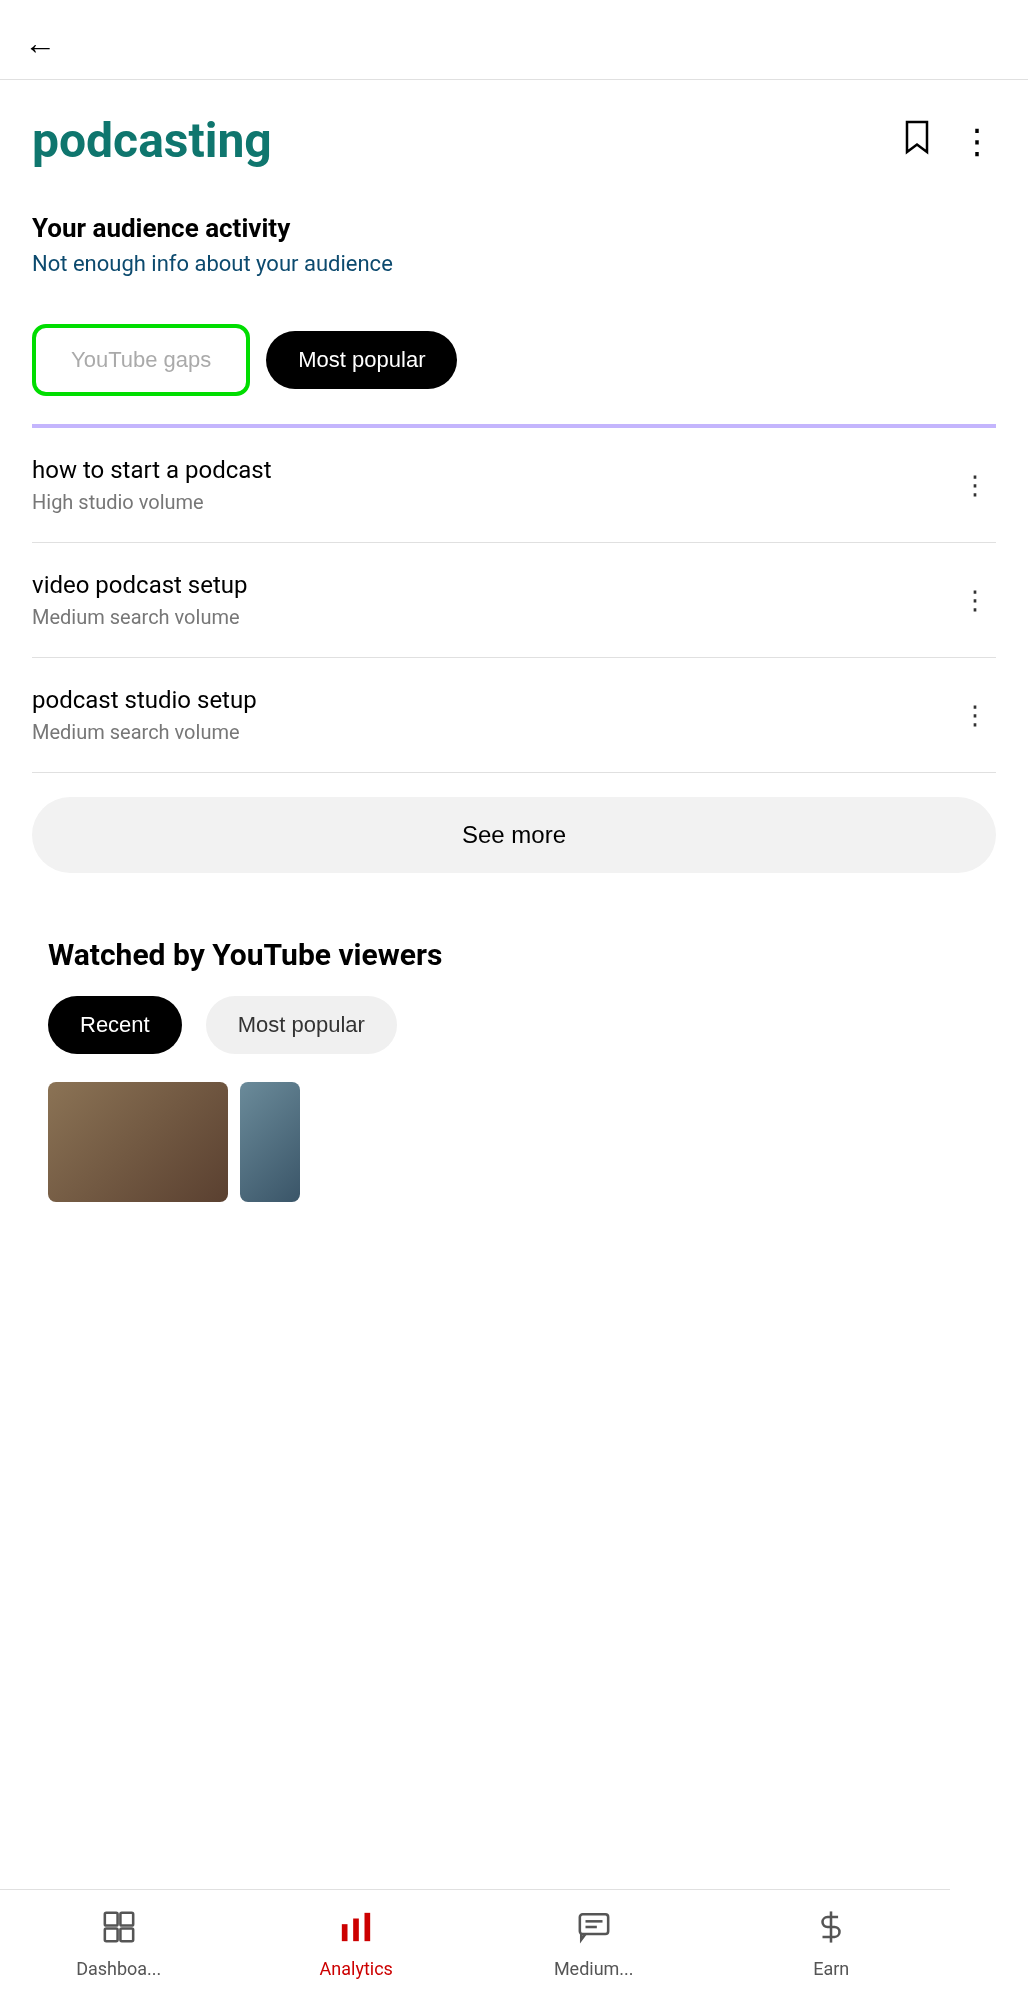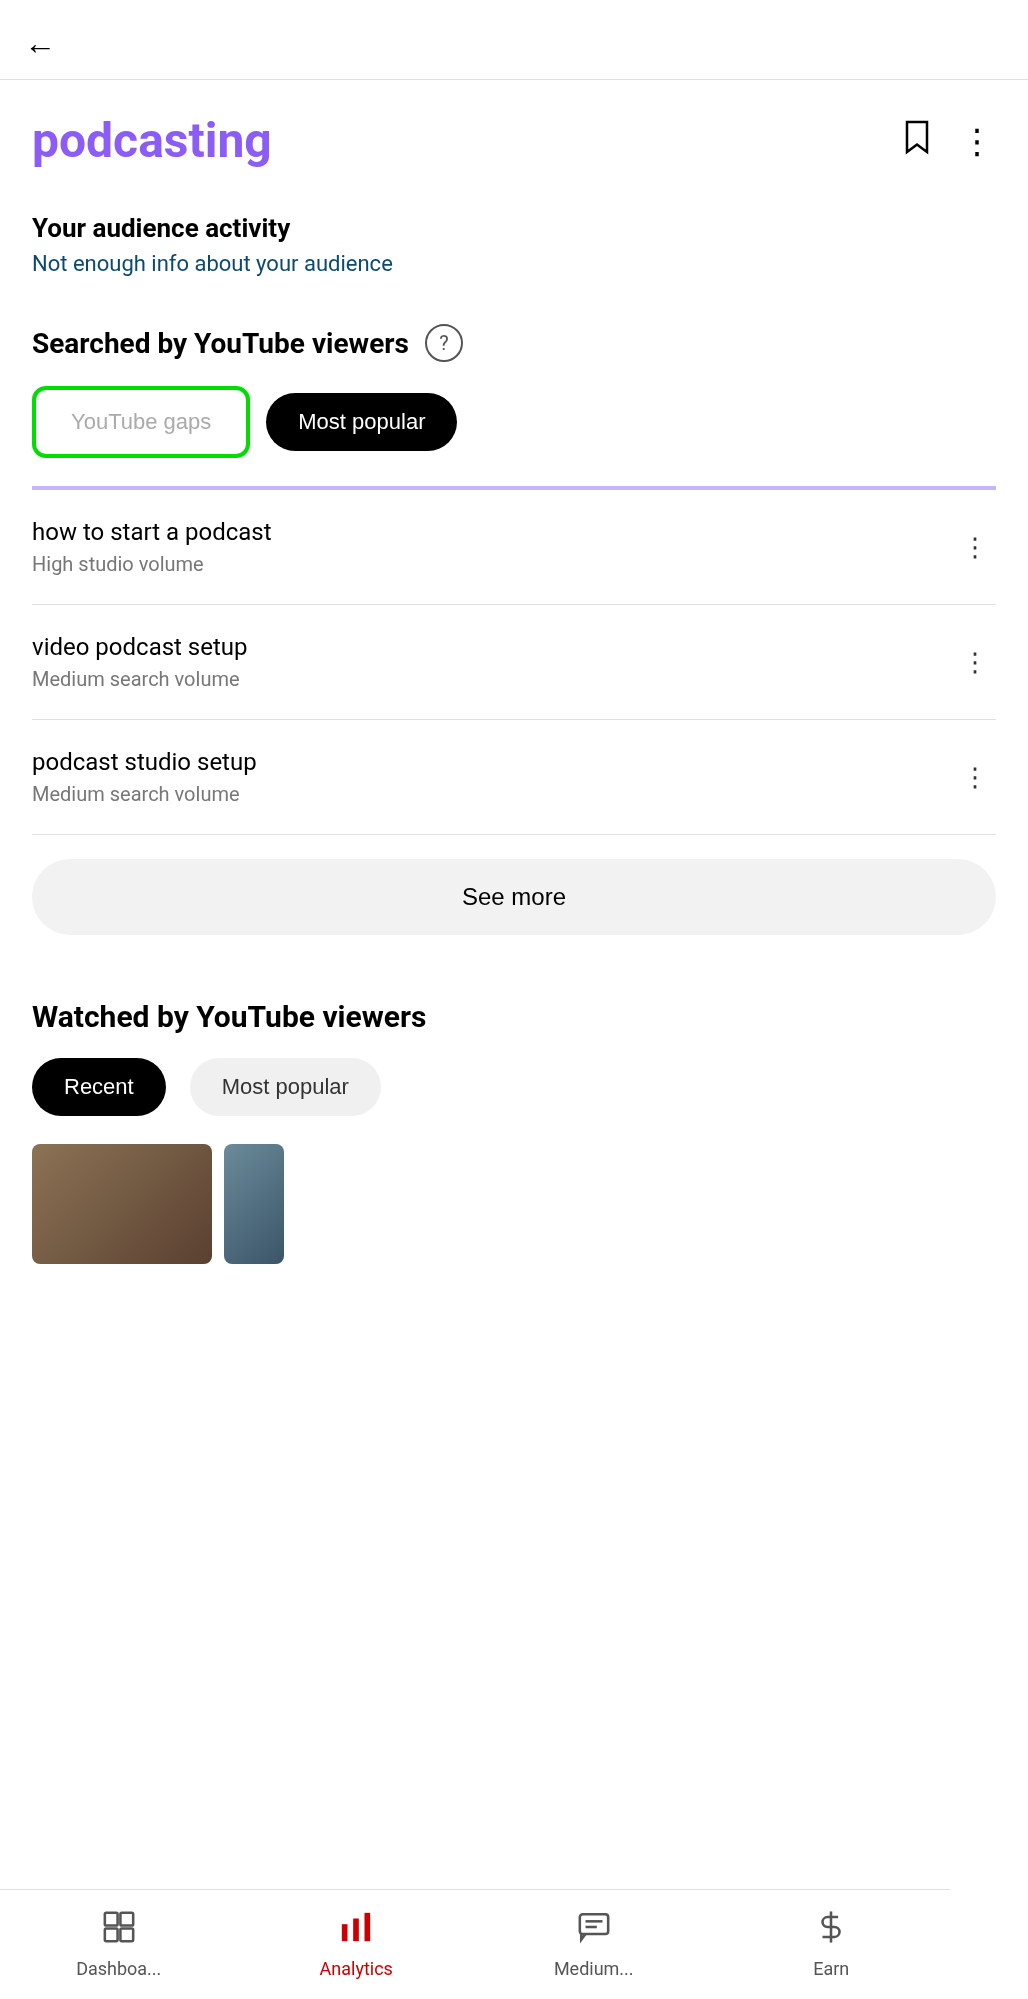--- a/index.html
+++ b/index.html
@@ -34,21 +34,21 @@
     
     .page-title-section {
       padding: 32px 32px 24px 32px;
       display: flex;
       align-items: center;
       justify-content: space-between;
     }
     .page-title {
       font-size: 48px;
       font-weight: 700;
-      color: #8b5cf6;
+      color: #0f766e;
     }
     .title-actions {
       display: flex;
       align-items: center;
       gap: 28px;
     }
     .bookmark-icon, .more-icon {
       font-size: 30px;
       color: #000;
       cursor: pointer;
@@ -154,21 +154,21 @@
       border-radius: 50px;
       font-size: 24px;
       font-weight: 500;
       color: #000;
       cursor: pointer;
       text-align: center;
     }
 
     
     .watched-section {
-      padding: 28px 32px 16px 32px;
+      padding: 28px 32px 16px 48px;
     }
     .watched-title {
       font-size: 30px;
       font-weight: 700;
       color: #000;
       margin-bottom: 24px;
     }
 
     
     .watched-filters {
@@ -286,24 +286,20 @@
     <span class="more-icon" style="font-size:34px; letter-spacing:2px;">⋮</span>
   </div>
 </div>
 
 <div class="section">
   <div class="section-title">Your audience activity</div>
   <div class="section-subtitle">Not enough info about your audience</div>
 </div>
 
 <div class="searched-section">
-  <div class="searched-header">
-    <span class="searched-header-title">Searched by YouTube viewers</span>
-    <div class="help-icon">?</div>
-  </div>
 
   <div class="filter-row">
     <div class="green-box-wrap">
       <button class="tab-filter inactive" style="border:none; color:#aaa; font-size:22px; padding:16px 32px; border-radius:10px; background:#fff;">YouTube gaps</button>
     </div>
     <button class="tab-filter active">Most popular</button>
   </div>
 
   <div class="result-list">
     <div class="result-item">

